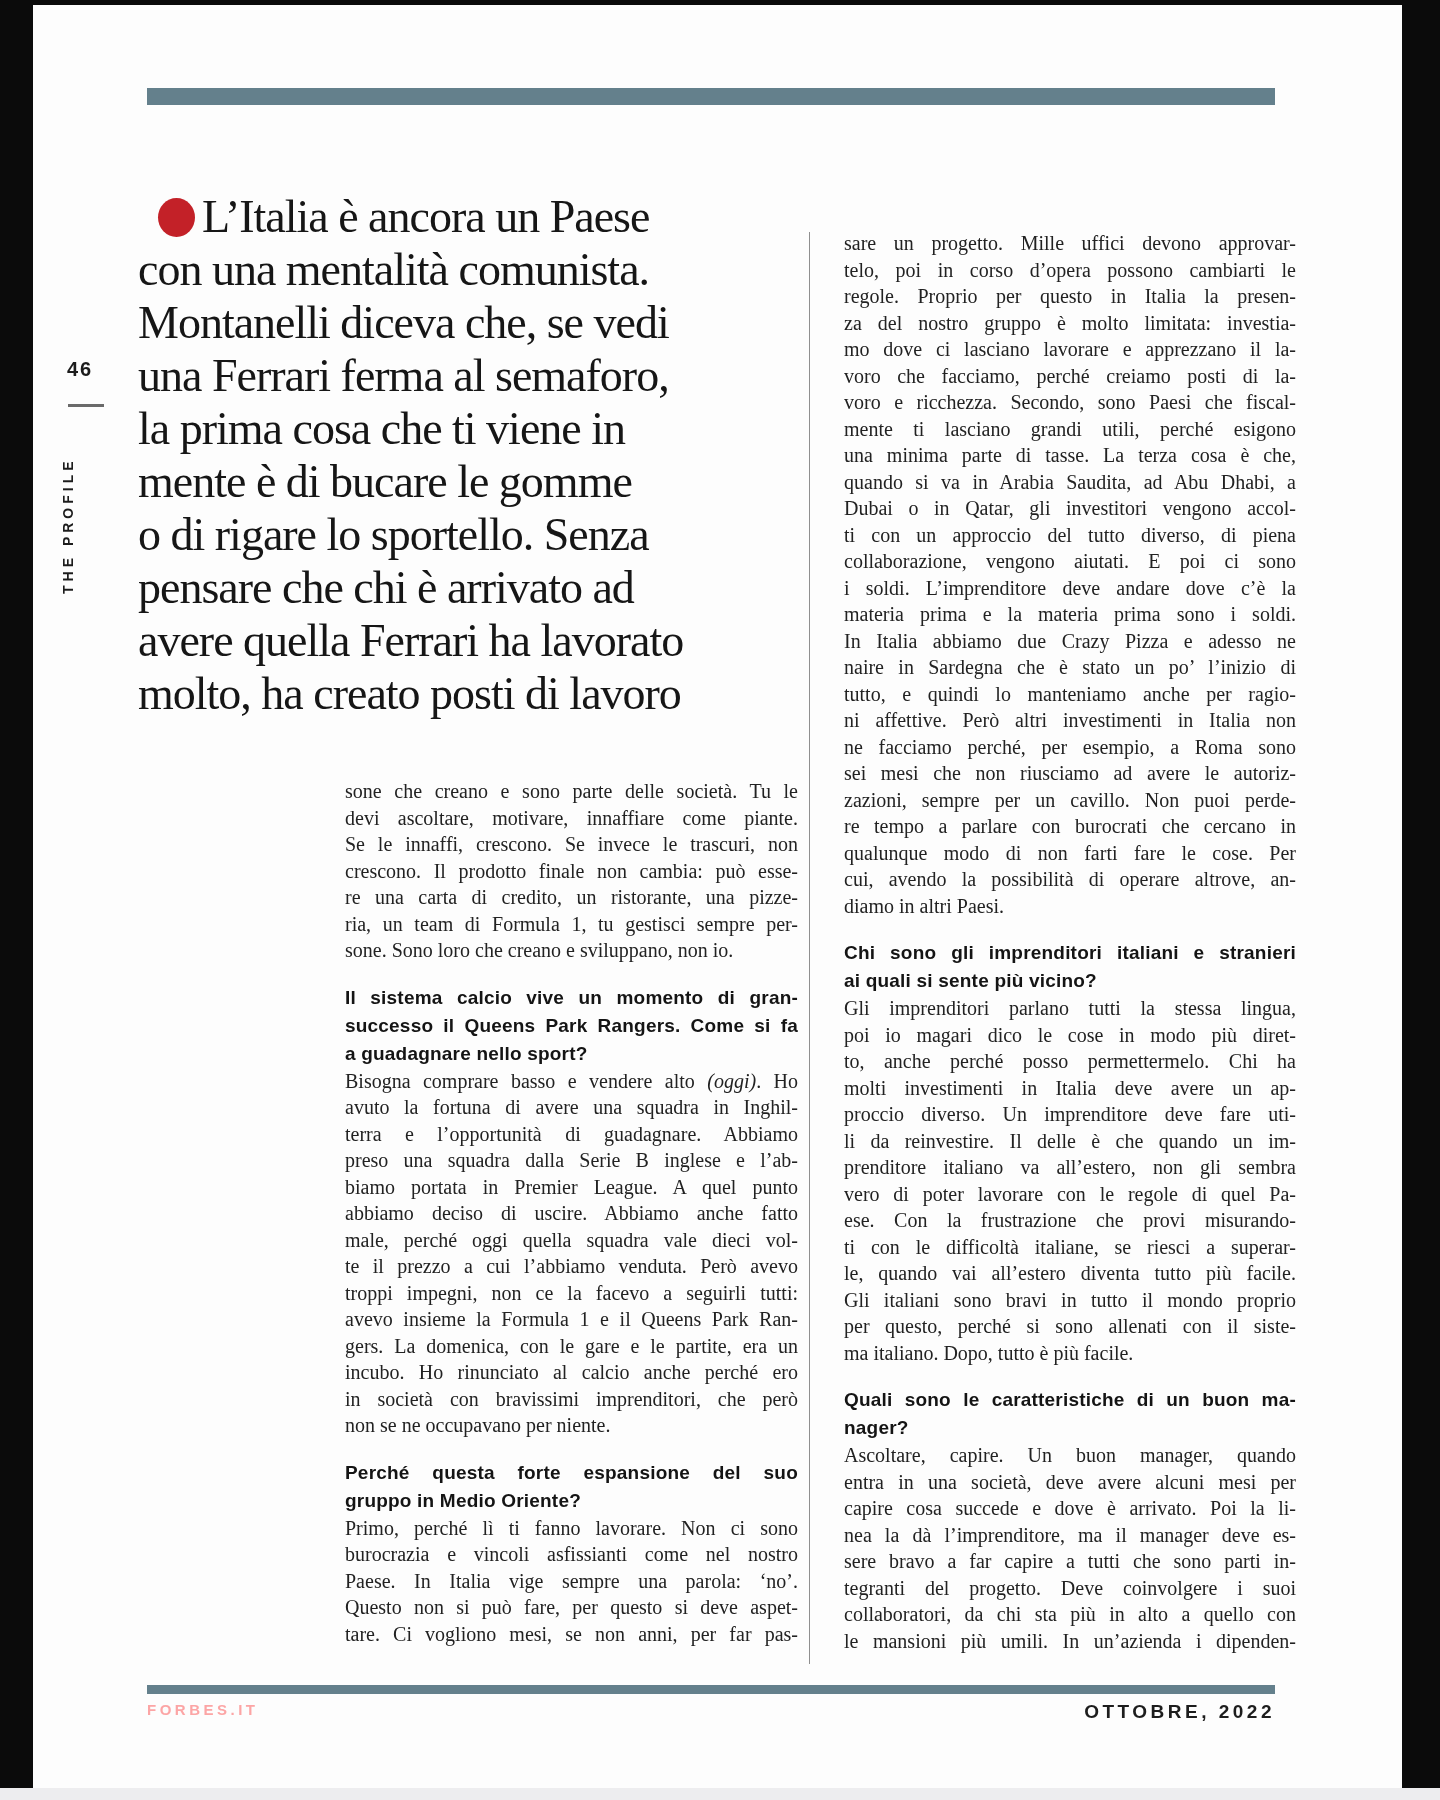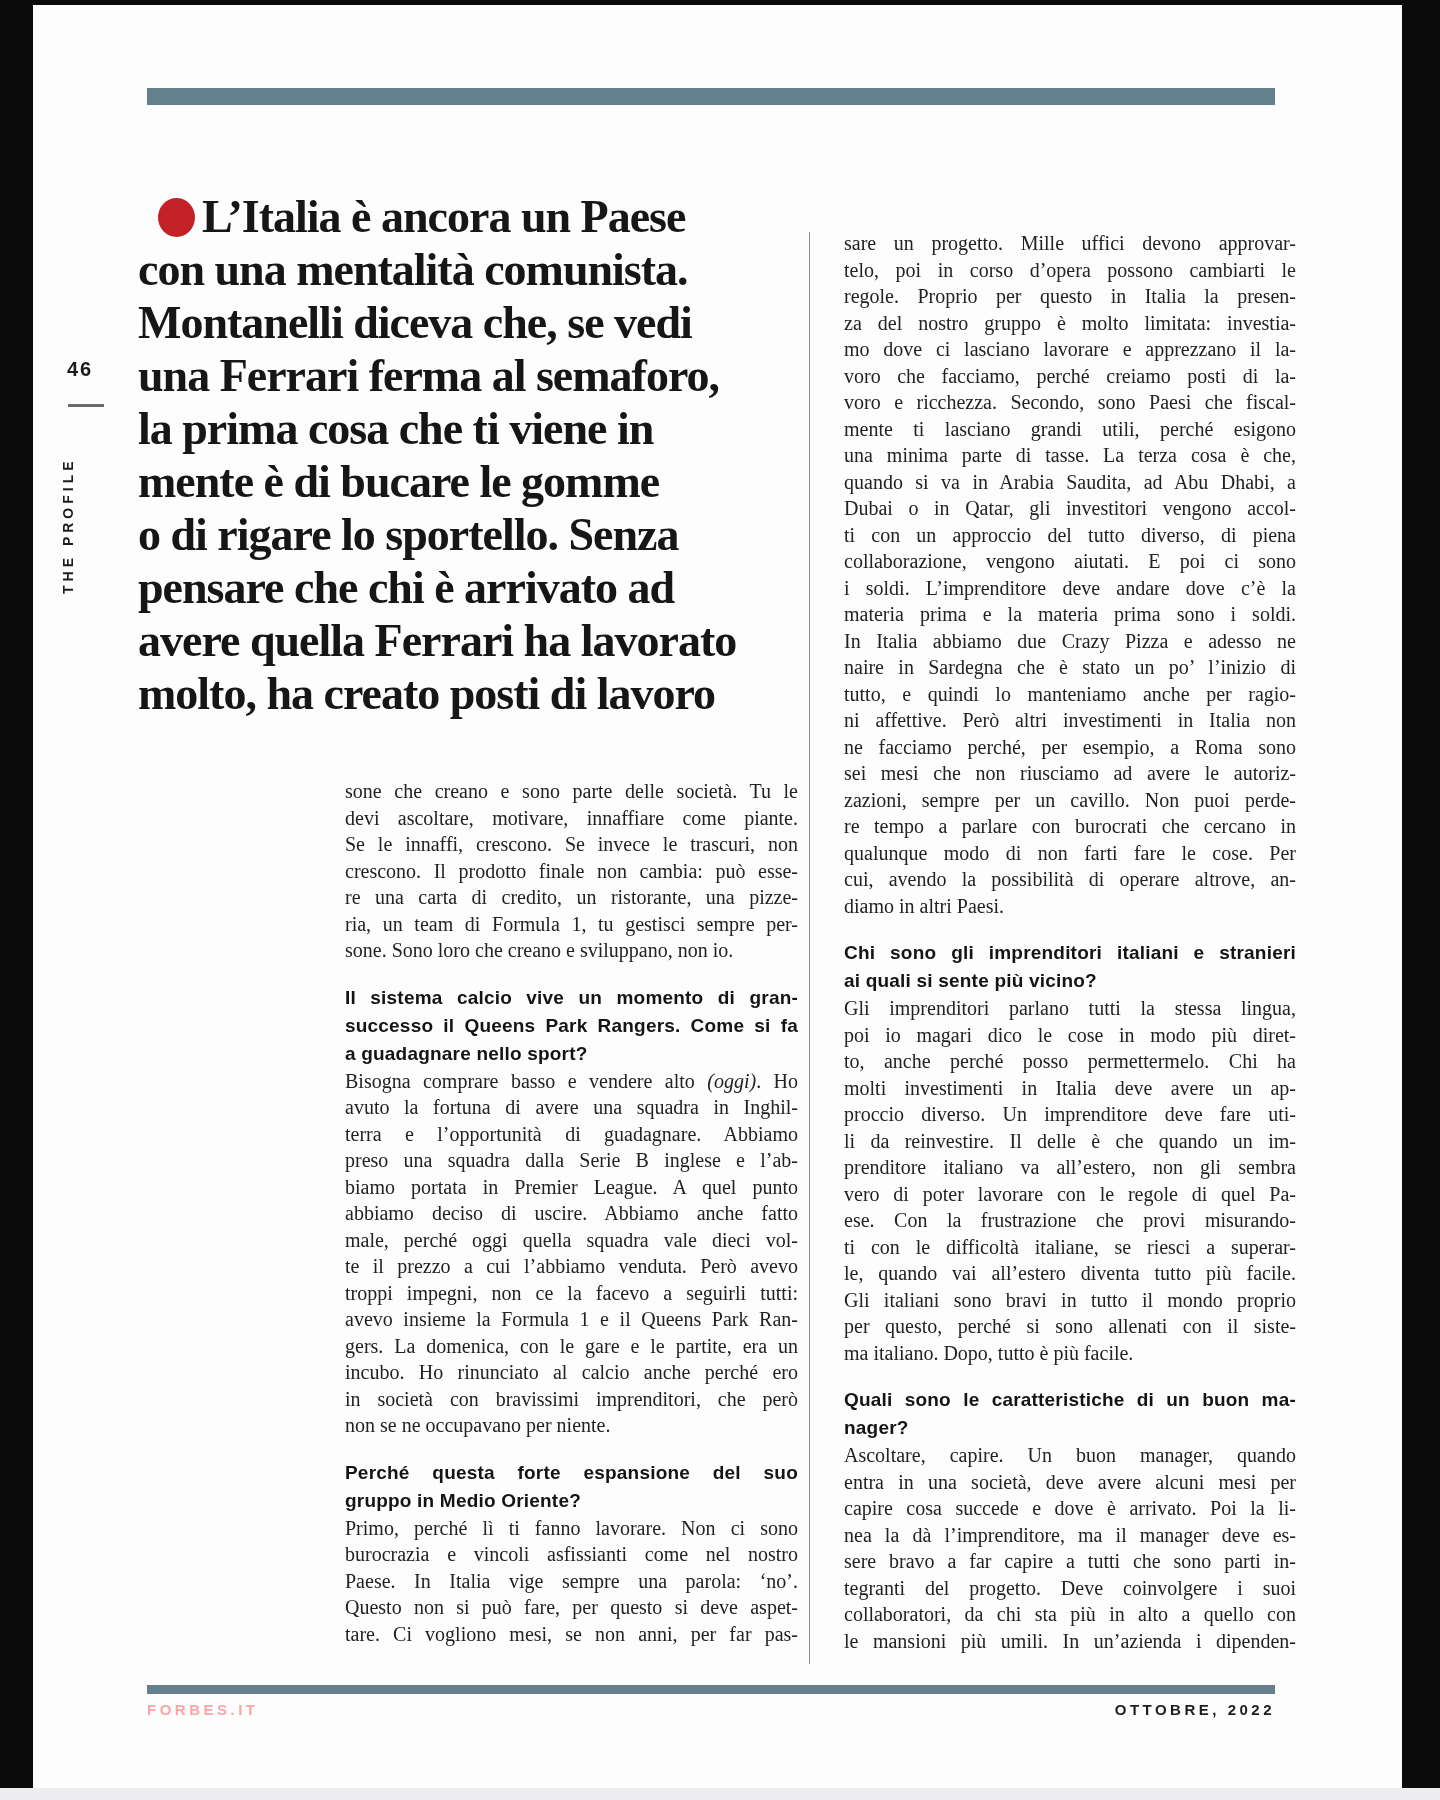--- a/index.html
+++ b/index.html
@@ -15,42 +15,42 @@
   .bar.bottom{left:147px;top:1685px;width:1128px;height:9px;}
 
   .folio{position:absolute;left:58px;top:358px;width:44px;text-align:center;
     font-weight:700;font-size:20px;letter-spacing:2px;color:#1c1c1c;}
   .folio-rule{position:absolute;left:68px;top:404px;width:36px;height:3px;background:#6a6a6a;}
   .section-label{position:absolute;left:60px;top:424px;height:170px;
     writing-mode:vertical-rl;transform:rotate(180deg);
     font-weight:700;font-size:14px;letter-spacing:4px;color:#1c1c1c;white-space:nowrap;}
 
   .pull-quote{position:absolute;left:138px;top:190px;width:700px;
-    font-family:"Liberation Serif",serif;font-weight:700;color:#161616;}
+    font-family:"Liberation Serif",serif;font-weight:400;color:#161616;}
   .qline{font-size:46px;line-height:53px;white-space:nowrap;letter-spacing:-1px;}
   .qline.first{padding-left:20px;}
   .dot{display:inline-block;width:37px;height:39px;border-radius:50%;
     background:#c32128;margin-right:7px;vertical-align:-5px;}
 
   .col{position:absolute;color:#222;}
   .col-left{left:345px;top:778px;width:453px;}
   .col-right{left:844px;top:230px;width:452px;}
   .col-divider{position:absolute;left:809px;top:232px;width:1px;height:1432px;background:#8f8f8f;}
 
   .block.para{font-family:"Liberation Serif",serif;font-size:20px;line-height:26.5px;}
   .block.question{font-family:"Liberation Sans",sans-serif;font-weight:700;
     font-size:19px;line-height:28px;letter-spacing:0.2px;color:#141414;
     margin-top:20px;}
   .line{text-align:justify;text-align-last:justify;}
   .line.end{text-align-last:left;}
 
   .footer-left{position:absolute;left:147px;top:1701px;
     font-weight:700;font-size:15px;letter-spacing:3.5px;color:#fca5a5;}
   .footer-right{position:absolute;left:975px;top:1701px;width:300px;text-align:right;
-    font-weight:700;font-size:15px;letter-spacing:3.5px;color:#1d1d1d;}
+    font-weight:700;font-size:19px;letter-spacing:3.5px;color:#1d1d1d;}
 </style>
 </head>
 <body>
 
 <div class="page"></div>
 <div class="edge-strip"></div>
 
 <div class="bar top"></div>
 <div class="bar bottom"></div>
 

